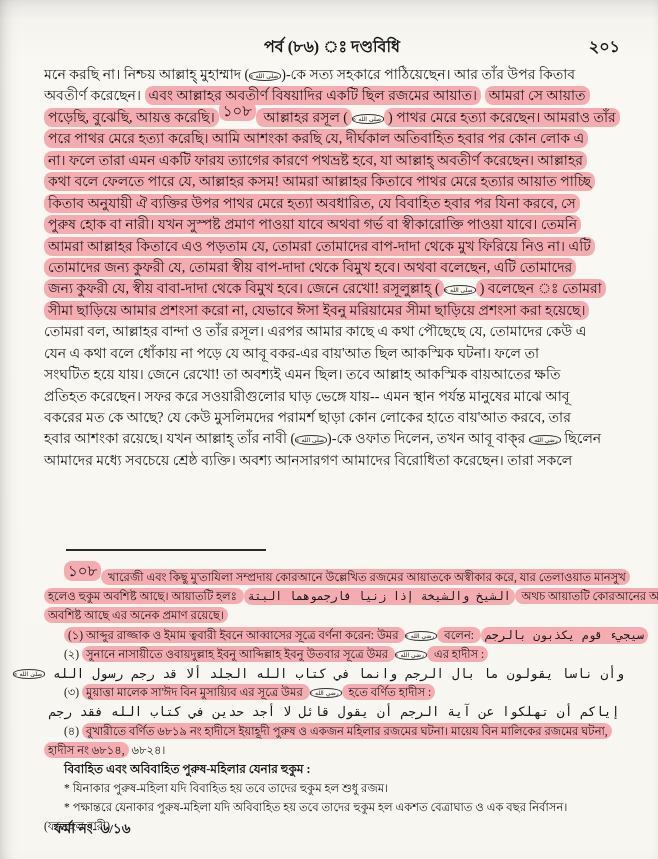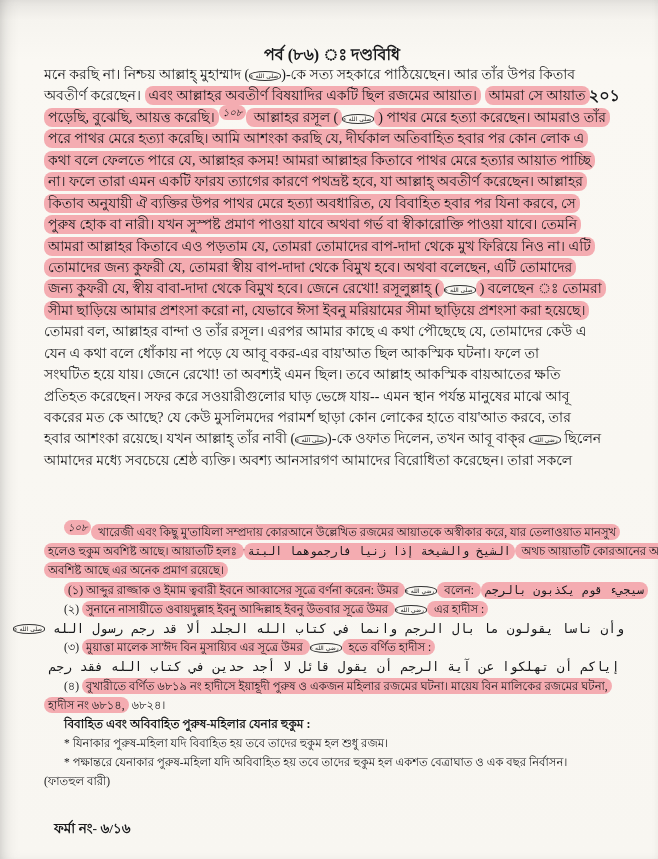--- a/index.html
+++ b/index.html
@@ -7,54 +7,54 @@
     position:relative;
     width:658px;height:859px;
     background:
       linear-gradient(180deg,#e6e4e0 0px,#f6f4ef 20px, #faf8f3 60px, #f8f6f1 100%);
     box-shadow:inset 12px 0 18px -14px rgba(80,80,80,.45), inset -4px 0 10px -8px rgba(120,120,120,.3);
     font-family:"Liberation Serif","DejaVu Sans",serif;
     color:#17181a;
     overflow:hidden;
   }
   .header{
-    position:absolute;top:42px;left:44px;right:38px;height:22px;
+    position:absolute;top:34px;left:44px;right:38px;height:22px;
     font-size:16px;font-weight:bold;
   }
   .header .title{position:absolute;left:0;right:0;text-align:center;}
-  .header .pagenum{position:absolute;right:0;top:0;margin-top:41px;}
+  .header .pagenum{position:absolute;right:0;top:0;}
   .body-text{
     position:absolute;top:64px;left:44px;right:36px;
     font-size:14px;
   }
   .body-text .line{
     height:21.45px;line-height:21.45px;white-space:nowrap;overflow:visible;
   }
   .fn-sep{
     position:absolute;top:549px;left:66px;width:200px;height:0;
     border-top:2px solid #2a2a2a;
   }
   .footnote-text{
-    position:absolute;top:523px;left:44px;right:34px;
+    position:absolute;top:568px;left:44px;right:34px;
     font-size:11.5px;
   }
   .footnote-text .line{
     height:19.2px;line-height:19.2px;white-space:nowrap;overflow:visible;
   }
   .line.fn-first{padding-left:20px;}
   .line.indented{padding-left:20px;}
   .line.heading{padding-left:20px;font-weight:bold;font-size:12px;}
   .line.arabic-line{text-align:center;direction:rtl;font-size:13px;font-family:"DejaVu Sans",sans-serif;}
   .hl{
     background:#f4acb1;
     border-radius:8px;
     padding:2px 4px 2px 4px;
   }
   .sup{
-    font-size:10px;vertical-align:super;line-height:0;font-style:italic;
+    font-size:15px;vertical-align:super;line-height:0;
   }
   .ar{
     direction:rtl;unicode-bidi:embed;
     font-family:Liberation Mono, monospace;
   }
   .seal{
     display:inline-block;
     font-size:6px;line-height:1;
     max-width:26px;
     direction:rtl;
@@ -77,22 +77,22 @@
   <div class="header">
     <span class="title">পর্ব (৮৬) ঃ দণ্ডবিধি</span>
     <span class="pagenum">২০১</span>
   </div>
 
   <div class="body-text">
       <div class="line"><span class="">মনে করছি না। নিশ্চয় আল্লাহ্ মুহাম্মাদ (</span><span class="seal">صلى الله عليه وسلم</span><span class="">)-কে সত্য সহকারে পাঠিয়েছেন। আর তাঁর উপর কিতাব</span></div>
       <div class="line"><span class="">অবতীর্ণ করেছেন। </span><span class="hl">এবং আল্লাহর অবতীর্ণ বিষয়াদির একটি ছিল রজমের আয়াত।</span><span class=""> </span><span class="hl">আমরা সে আয়াত</span></div>
       <div class="line"><span class="hl">পড়েছি, বুঝেছি, আয়ত্ত করেছি।</span><span class="hl sup">১০৮</span><span class="hl"> আল্লাহর রসূল (</span><span class="seal hl">صلى الله عليه وسلم</span><span class="hl">) পাথর মেরে হত্যা করেছেন। আমরাও তাঁর</span></div>
       <div class="line"><span class="hl">পরে পাথর মেরে হত্যা করেছি। আমি আশংকা করছি যে, দীর্ঘকাল অতিবাহিত হবার পর কোন লোক এ</span></div>
+      <div class="line"><span class="hl">না। ফলে তারা এমন একটি ফারয ত্যাগের কারণে পথভ্রষ্ট হবে, যা আল্লাহ্ অবতীর্ণ করেছেন। আল্লাহর</span></div>
       <div class="line"><span class="hl">কথা বলে ফেলতে পারে যে, আল্লাহর কসম! আমরা আল্লাহর কিতাবে পাথর মেরে হত্যার আয়াত পাচ্ছি</span></div>
-      <div class="line"><span class="hl">না। ফলে তারা এমন একটি ফারয ত্যাগের কারণে পথভ্রষ্ট হবে, যা আল্লাহ্ অবতীর্ণ করেছেন। আল্লাহর</span></div>
       <div class="line"><span class="hl">কিতাব অনুযায়ী ঐ ব্যক্তির উপর পাথর মেরে হত্যা অবধারিত, যে বিবাহিত হবার পর যিনা করবে, সে</span></div>
       <div class="line"><span class="hl">পুরুষ হোক বা নারী। যখন সুস্পষ্ট প্রমাণ পাওয়া যাবে অথবা গর্ভ বা স্বীকারোক্তি পাওয়া যাবে। তেমনি</span></div>
       <div class="line"><span class="hl">আমরা আল্লাহর কিতাবে এও পড়তাম যে, তোমরা তোমাদের বাপ-দাদা থেকে মুখ ফিরিয়ে নিও না। এটি</span></div>
       <div class="line"><span class="hl">তোমাদের জন্য কুফরী যে, তোমরা স্বীয় বাপ-দাদা থেকে বিমুখ হবে। অথবা বলেছেন, এটি তোমাদের</span></div>
       <div class="line"><span class="hl">জন্য কুফরী যে, স্বীয় বাবা-দাদা থেকে বিমুখ হবে। জেনে রেখো! রসূলুল্লাহ্ (</span><span class="seal hl">صلى الله عليه وسلم</span><span class="hl">) বলেছেন ঃ তোমরা</span></div>
       <div class="line"><span class="hl">সীমা ছাড়িয়ে আমার প্রশংসা করো না, যেভাবে ঈসা ইবনু মরিয়ামের সীমা ছাড়িয়ে প্রশংসা করা হয়েছে।</span></div>
       <div class="line"><span class="">তোমরা বল, আল্লাহর বান্দা ও তাঁর রসূল। এরপর আমার কাছে এ কথা পৌছেছে যে, তোমাদের কেউ এ</span></div>
       <div class="line"><span class="">যেন এ কথা বলে ধোঁকায় না পড়ে যে আবূ বকর-এর বায়'আত ছিল আকস্মিক ঘটনা।  ফলে তা</span></div>
       <div class="line"><span class="">সংঘটিত হয়ে যায়। জেনে রেখো! তা অবশ্যই এমন ছিল। তবে আল্লাহ আকস্মিক বায়আতের ক্ষতি</span></div>
       <div class="line"><span class="">প্রতিহত করেছেন। সফর করে সওয়ারীগুলোর ঘাড় ভেঙ্গে যায়-- এমন স্থান পর্যন্ত মানুষের মাঝে আবূ</span></div>

